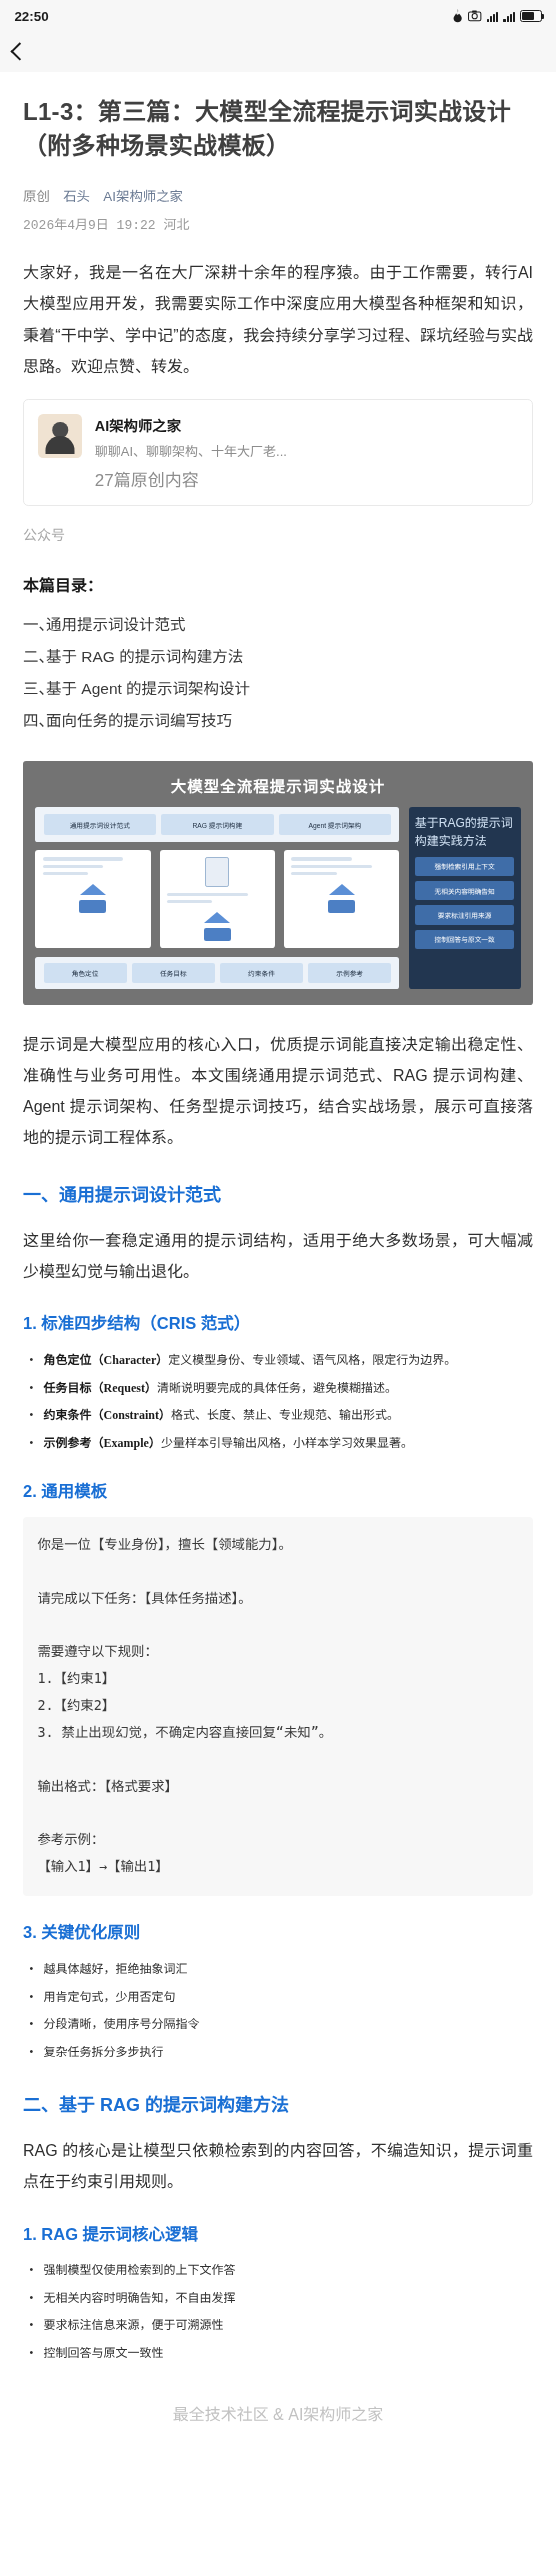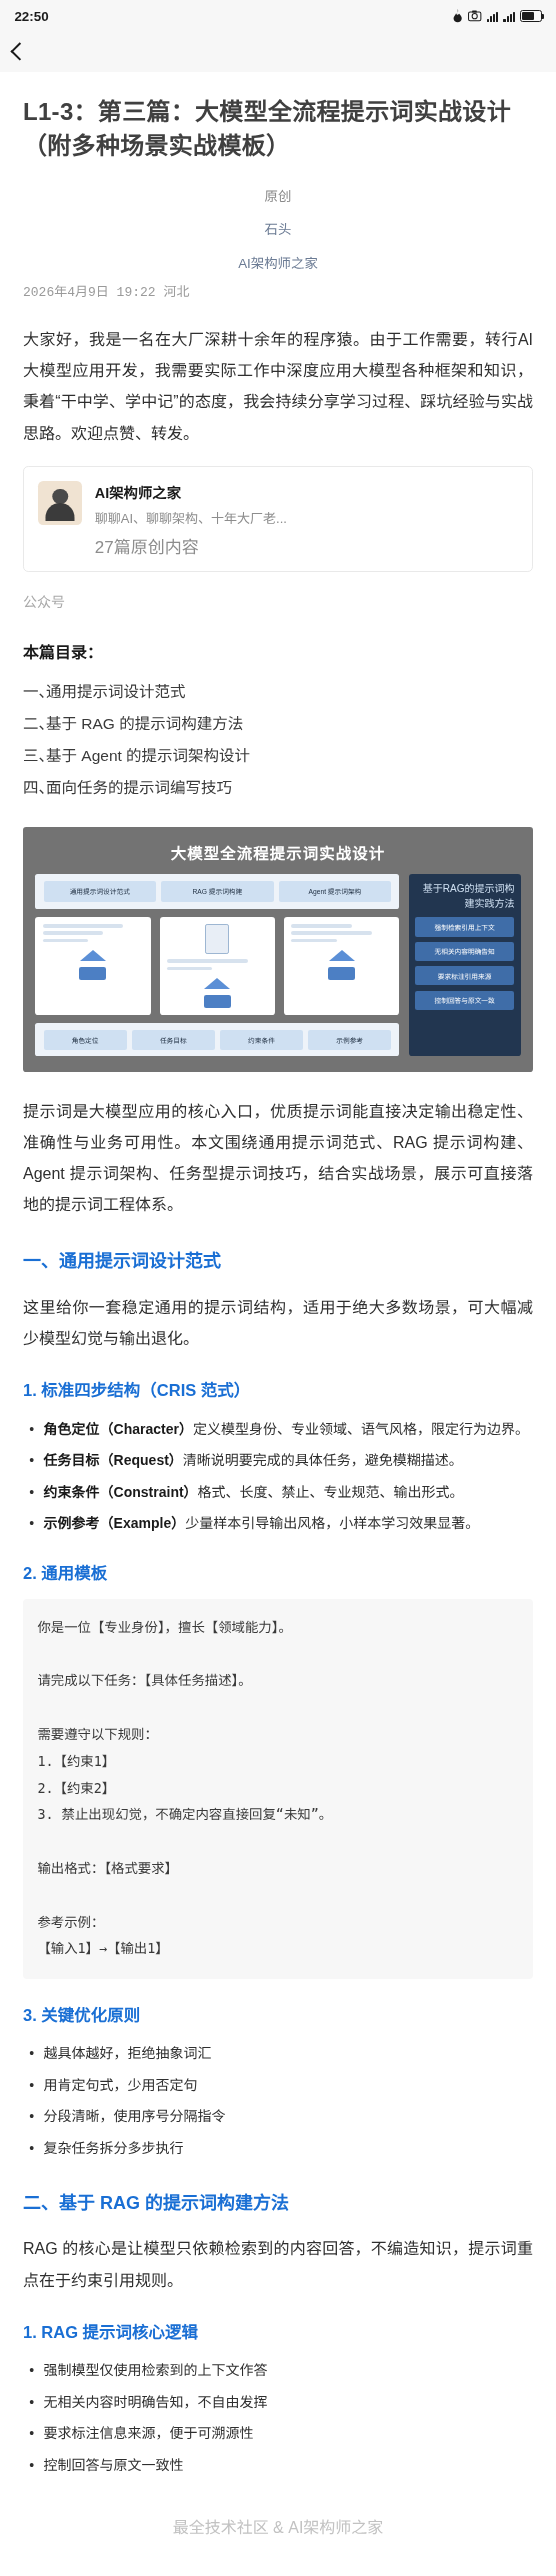--- a/index.html
+++ b/index.html
@@ -67,21 +67,20 @@
     color: #404040;
     margin: 9.3px 0 20.6px 0;
     letter-spacing: 0.3px;
   }
 
   .byline {
     display:flex; align-items:center; gap: 13.4px;
     font-size: 13.4px;
     color: #6b7b94;
     margin-bottom: 9.3px;
-    flex-direction: column;
   }
   .byline .orig { color:#8a8a8a; }
   .byline .author { color:#6b7b94; }
   .byline .account { color:#6b7b94; }
 
   .meta {
     font-size: 13px;
     color: #9a9a9a;
     margin-bottom: 24px;
     font-family: Liberation Mono, monospace;
@@ -170,21 +169,21 @@
     width: 0; height:0; margin: 3.1px auto 0 auto;
     border-left:13.4px solid transparent; border-right:13.4px solid transparent;
     border-bottom:11.3px solid #5b8fd6;
   }
   .cube2{
     width: 27px; height: 13.4px; background:#4c7fc4; border-radius:2.1px; margin: 0 auto;
   }
   .hero-right {
     flex: 0 0 112px; background:#223650; border-radius:3.1px; padding: 7.2px 6.2px;
   }
-  .hero-right .rt { color:#cfe0f2; font-size:10px; text-align:right; margin-bottom:6.2px; line-height:1.5;}
+  .hero-right .rt { color:#cfe0f2; font-size:12px; text-align:left; margin-bottom:6.2px; line-height:1.5;}
   .hero-right .rbtn {
     background:#3f6da8; color:#fff; font-size:6.7px; text-align:center;
     border-radius:2.1px; padding: 4.6px 2.1px; margin-bottom:5.2px;
   }
   .hero-bottom-strip{
     margin-top: 8.2px; background:#eef3f9; border-radius:2.6px; padding: 6.2px 8.2px;
     display:flex; justify-content:space-between; gap:5.2px;
   }
 
   
@@ -192,22 +191,22 @@
     font-size: 18px; font-weight:700; color:#1a6fd4;
     margin: 28px 0 15.5px 0; line-height:1.55;
   }
   h3.h3 {
     font-size: 16.5px; font-weight:700; color:#1a6fd4;
     margin: 23px 0 12.4px 0; line-height:1.6;
   }
 
   ul.bullets { margin: 0 0 17.5px 0; padding-left: 20.6px; }
   ul.bullets li {
-    font-size: 14px; line-height: 1.95; color:#2f2f2f; margin-bottom: 4.1px;
-    list-style: none; position:relative;
+    font-size: 12px; line-height: 1.95; color:#2f2f2f; margin-bottom: 4.1px;
+    list-style: none; position:relative;font-family:Liberation Serif, serif;
   }
   ul.bullets li::before{
     content:"•"; position:absolute; left:-14.4px; color:#2f2f2f;
   }
   ul.bullets li b { font-weight:700; color:#1a1a1a; }
 
   
   pre.code {
     background:#f7f7f7;
     border-radius: 4.1px;

